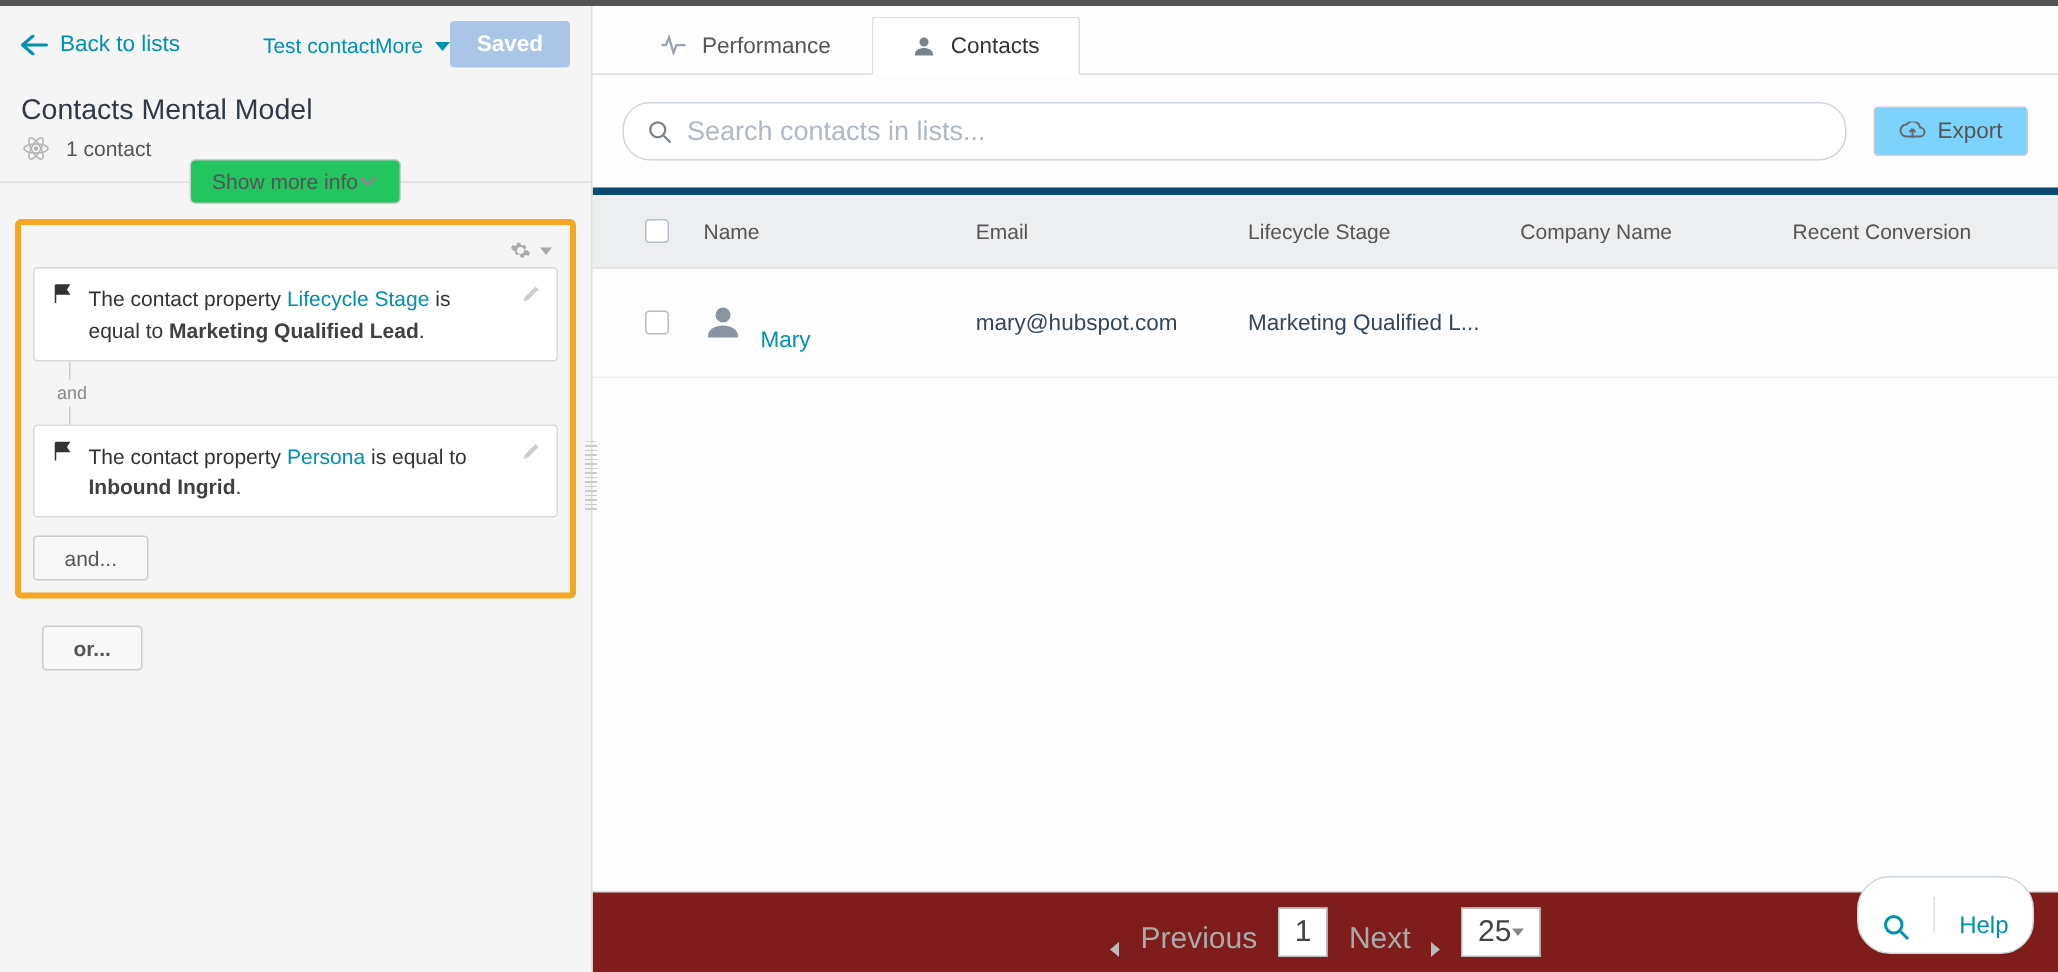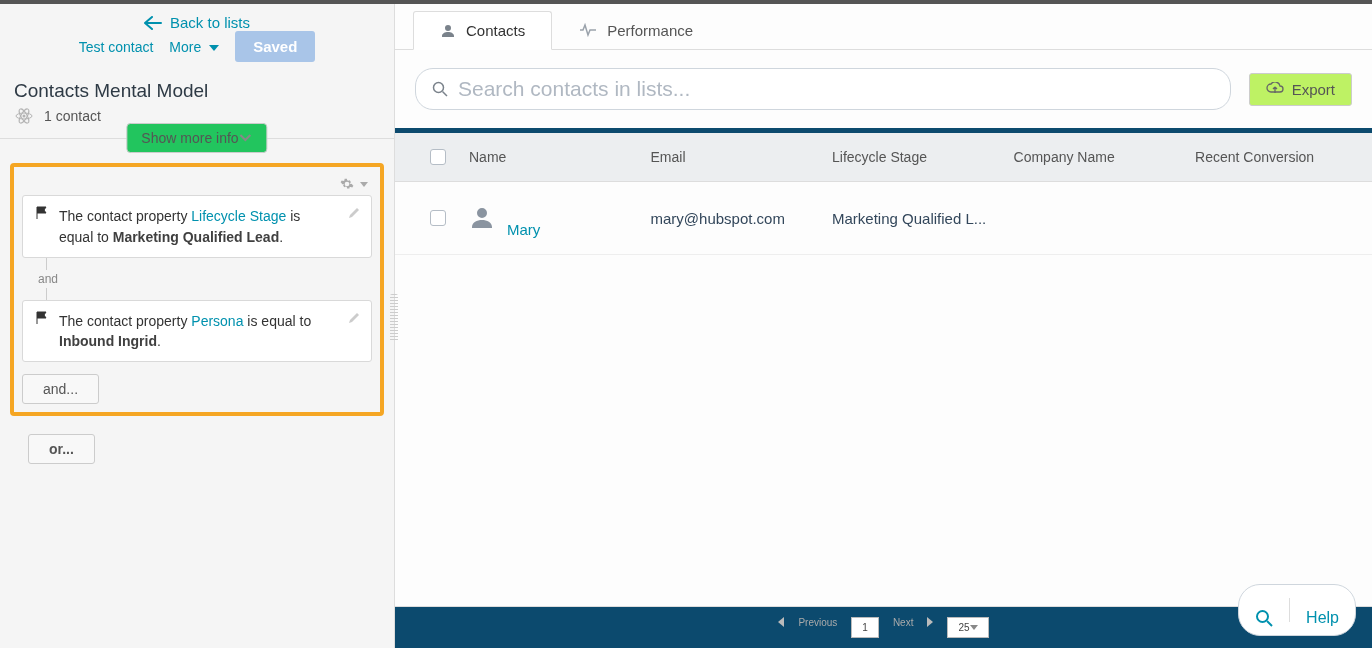--- a/index.html
+++ b/index.html
@@ -3,22 +3,22 @@
 <meta charset="utf-8">
 <style>
   * { box-sizing: border-box; }
   html, body { margin:0; padding:0; height:100%; font-family: "Helvetica Neue", Arial, sans-serif; font-size:14px; color:#33475b; }
   body { display:flex; flex-direction:column; }
   .topline { height:4px; background:#555; }
   .app { flex:1; display:flex; min-height:0; }
   
   .sidebar { width:395px; min-width:395px; background:#f5f5f5; border-right:1px solid #ddd; position:relative; display:flex; flex-direction:column; }
   .sb-head { padding:10px 14px 6px 14px; }
-  .sb-row1 { display:flex; align-items:center; justify-content:space-between;flex-direction:column; }
-  .sb-links { display:flex; align-items:center; gap:16px; }
+  .sb-row1 { display:flex; align-items:center; justify-content:space-between; }
+  .sb-links { display:flex; align-items:center; }
   .link { color:#0091ae; cursor:pointer; }
   .back { display:flex; align-items:center; gap:8px; color:#0091ae; font-size:15px; }
   .caret-down { display:inline-block; border-left:5px solid transparent; border-right:5px solid transparent; border-top:6px solid #0091ae; margin-left:4px; vertical-align:middle; }
   .btn-saved { background:#a9c5e8; color:#fff; border-radius:3px; padding:7px 18px; font-weight:600; border:none; font-size:15px; }
   .sb-title { font-size:19px; color:#2e3a45; padding:12px 14px 4px 14px; font-weight:400; }
   .sb-subrow { padding:0 14px 12px 14px; display:flex; align-items:center; gap:10px; color:#555; font-size:14px; }
   .atom-icon { width:20px; height:20px; display:inline-flex; align-items:center; justify-content:center; opacity:.6; }
   .show-more-wrap { position:relative; height:0; }
   .show-more { position:absolute; left:50%; top:-16px; transform:translateX(-50%); background:#22c55e; border:1px solid #ccc; border-radius:4px; padding:6px 14px; color:#555; font-size:14px; display:flex; align-items:center; cursor:pointer; }
   .divider { border-top:1px solid #ddd; }
@@ -39,35 +39,35 @@
   .and-btn { margin-top:12px; }
   .or-btn { margin:18px 0 0 18px;font-weight:bold; }
   .sb-handle { position:absolute; top:45%; right:-4px; width:8px; height:48px; background:repeating-linear-gradient(#ccc 0,#ccc 1px,transparent 1px,transparent 3px); border-radius:2px; }
   
   .main { flex:1; display:flex; flex-direction:column; background:#fdfdfd; min-width:0; }
   .tabs { display:flex; border-bottom:1px solid #ddd; padding-left:18px; padding-top:6px; gap:0; }
   .tab { display:flex; align-items:center; gap:10px; padding:10px 26px; color:#555; border:1px solid transparent; border-bottom:none; cursor:pointer; font-size:15px; background:transparent; }
   .tab.active { background:#fff; border-color:#ddd; border-bottom:1px solid #fff; position:relative; top:1px; border-radius:3px 3px 0 0; color:#333; }
   .searchbar-row { padding:18px 20px; display:flex; align-items:center; gap:18px; }
   .searchbox { flex:1; display:flex; align-items:center; border:1px solid #cfd6dd; border-radius:18px; padding:7px 16px; color:#999; background:#fff; }
-  .searchbox input { flex:1; border:none; outline:none; font-size:21px; color:#7f1d1d; background:transparent; }
+  .searchbox input { flex:1; border:none; outline:none; font-size:18px; color:#7f1d1d; background:transparent; }
   .searchbox input::placeholder { color:#b0b8c2; }
-  .btn-export { background:#bef264; border:1px solid #ccc; border-radius:3px; padding:7px 16px; color:#555; display:flex; align-items:center; gap:8px; cursor:pointer; font-size:15px; }
+  .btn-export { background:#7dd3fc; border:1px solid #ccc; border-radius:3px; padding:7px 16px; color:#555; display:flex; align-items:center; gap:8px; cursor:pointer; font-size:15px; }
   
   .thead { display:flex; align-items:center; background:#eceef0; border-top:5px solid #0c4a6e; border-bottom:1px solid #ddd; padding:16px 20px; color:#555; font-size:14px; }
   .colchk { width:46px; display:flex; align-items:center; justify-content:center; }
   .col { flex:1; padding:0 8px; overflow:hidden; text-overflow:ellipsis; white-space:nowrap; }
   .chk { width:16px; height:16px; border:1px solid #b5bdc6; border-radius:3px; background:#fff; display:inline-block; }
   .trow { display:flex; align-items:center; padding:16px 20px; border-bottom:1px solid #eee; font-size:15px; }
   .name-cell { display:flex; align-items:center; gap:12px; }
   .name-cell a { color:#0091ae; text-decoration:none;margin-top:23px; }
   .avatar { width:26px; height:26px; color:#8a94a0; }
   .table-body { flex:1; overflow:auto; }
   
-  .pager { background:#0c4a6e; border-top:1px solid #ddd; padding:10px 20px; display:flex; align-items:flex-start; justify-content:center; gap:14px; color:#888; font-size:10px; }
+  .pager { background:#7f1d1d; border-top:1px solid #ddd; padding:10px 20px; display:flex; align-items:flex-end; justify-content:center; gap:14px; color:#888; font-size:20px; }
   .pg-btn { color:#aaa; }
   .pg-num { border:1px solid #bbb; padding:4px 10px; color:#444; background:#fff; }
   .pg-size { border:1px solid #bbb; background:#fff; padding:4px 10px; display:flex; align-items:center; gap:0; color:#444; }
   
   .help-pill { position:fixed; right:16px; bottom:12px; display:flex; align-items:center; border:1px solid #cfd6dd; border-radius:22px; background:#fff; overflow:hidden; box-shadow:0 0 0 rgba(0,0,0,0); }
   .help-pill .sect { padding:8px 16px; display:flex; align-items:center; gap:6px;margin-top:16px; }
   .help-pill .divider2 { width:1px; height:24px; background:#ddd; }
   .help-pill .help-text { color:#0091ae; font-size:16px; }
   svg { display:block; }
 </style>
@@ -169,31 +169,31 @@
 
         <button class="and-btn">and...</button>
       </div>
       <button class="or-btn">or...</button>
     </div>
     <div class="sb-handle"></div>
   </aside>
 
   <main class="main">
     <div class="tabs">
+      <div class="tab">
+        <svg width="18" height="14" viewBox="0 0 18 14">
+            <path d="M1 7h3l2-5 3 10 2-5h6" stroke="#9aa2ab" stroke-width="1.5" fill="none"></path>
+          </svg>
+        <span>Performance</span>
+      </div>
       <div class="tab active">
         <svg width="16" height="16" viewBox="0 0 16 16">
             <path fill="#7a828b" d="M8 8a3 3 0 100-6 3 3 0 000 6zm0 1c-3 0-6 1.5-6 4v1h12v-1c0-2.5-3-4-6-4z"></path>
           </svg>
         <span>Contacts</span>
-      </div>
-      <div class="tab">
-        <svg width="18" height="14" viewBox="0 0 18 14">
-            <path d="M1 7h3l2-5 3 10 2-5h6" stroke="#9aa2ab" stroke-width="1.5" fill="none"></path>
-          </svg>
-        <span>Performance</span>
       </div>
     </div>
 
     <div class="searchbar-row">
       <div class="searchbox">
         <svg width="16" height="16" viewBox="0 0 16 16" style="margin-right:8px">
             <circle cx="6.5" cy="6.5" r="5" stroke="#7a828b" stroke-width="1.5" fill="none"></circle>
             <line x1="10.5" y1="10.5" x2="15" y2="15" stroke="#7a828b" stroke-width="1.5"></line>
           </svg>
         <input type="text" placeholder="Search contacts in lists..." style="">

